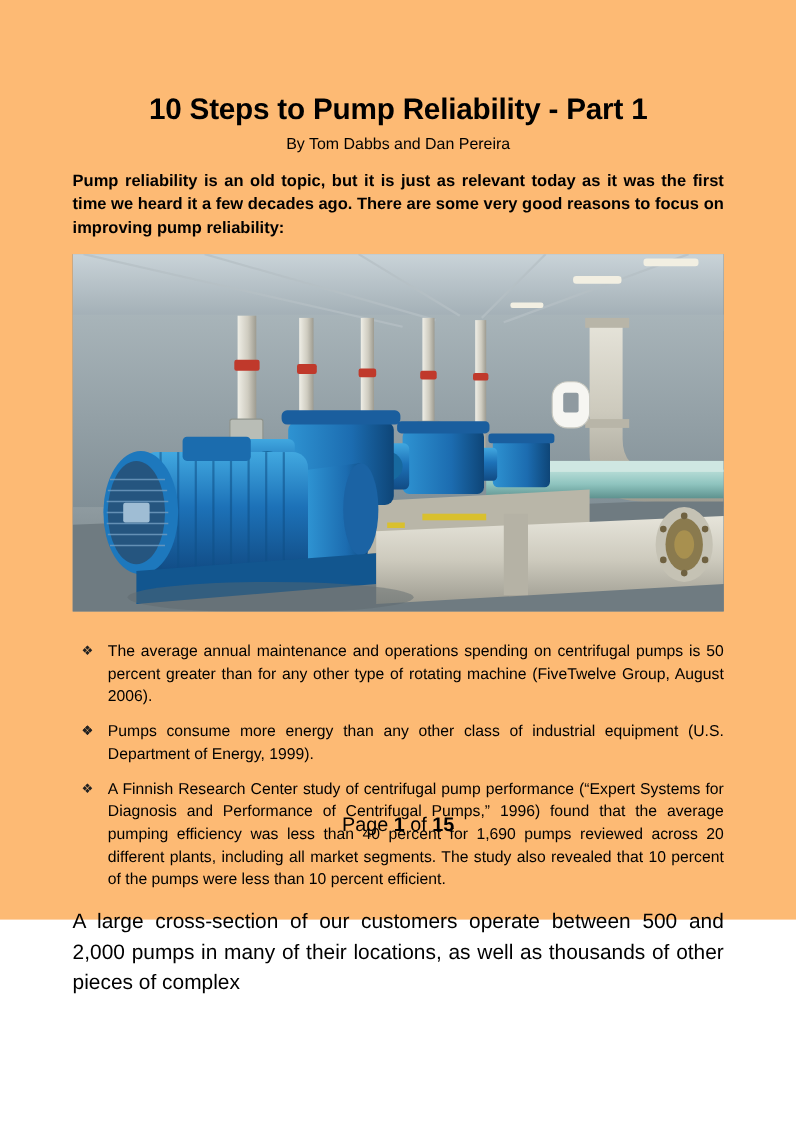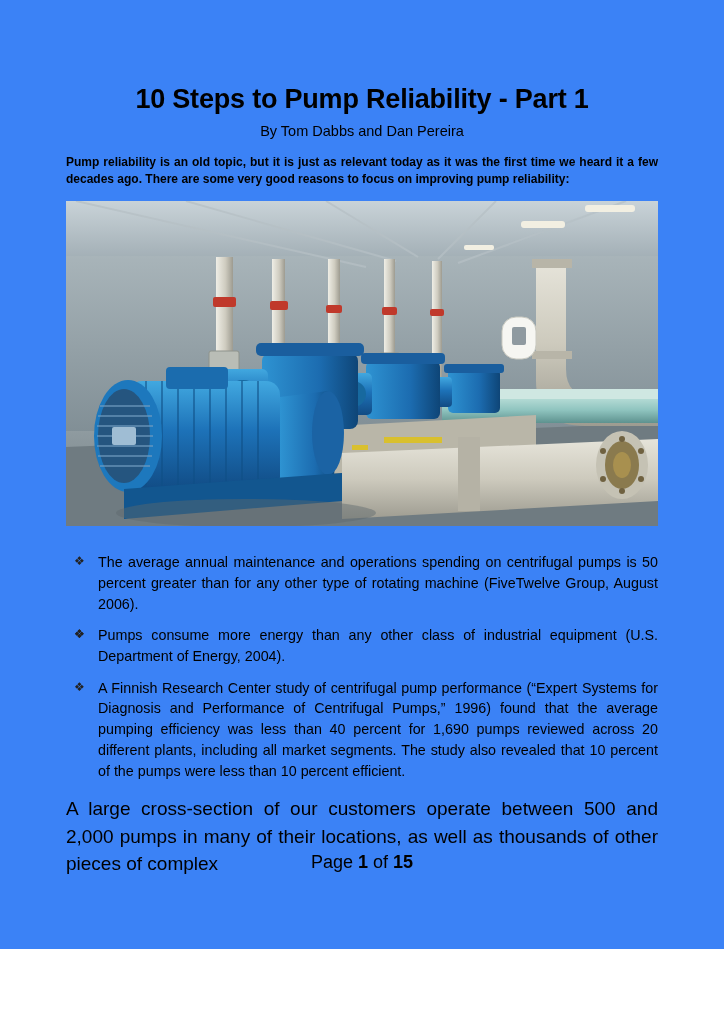--- a/index.html
+++ b/index.html
@@ -10,41 +10,41 @@
   body {
     width: 724px;
     height: 1024px;
     font-family: "Liberation Sans", sans-serif;
     color: #000000;
     overflow: hidden;
   }
   .page {
     position: relative;
     width: 724px;
-    height: 949px;
+    height: 836px;
     box-sizing: border-box;
     padding: 62px 66px 0 66px;
-    background: #3b82f6;
+    background: #fdba74;
   }
   .doc-title {
     font-size: 27px;
     font-weight: bold;
     text-align: center;
     letter-spacing: -0.2px;
     margin: 22px 0 0 0;
     line-height: 1.15;
   }
   .byline {
     font-size: 14.5px;
     text-align: center;
     margin: 8px 0 15px 0;
     font-weight: normal;
   }
   .lede {
-    font-size: 12px;
+    font-size: 15px;
     font-weight: bold;
     text-align: justify;
     line-height: 1.42;
     margin: 13px 0 0 0;
   }
   .figure {
     margin: 13px 0 0 0;
     width: 592px;
     height: 325px;
     position: relative;
@@ -285,21 +285,21 @@
   <ul class="bullets">
     <li>
       <span class="marker">❖</span>
       <span>The average annual maintenance and operations spending on centrifugal pumps is 50 percent greater than for any other type of rotating machine (FiveTwelve Group, August 2006).</span>
     </li>
     <li>
       <span class="marker">❖</span>
     </li>
     <li>
       <span class="marker">❖</span>
-      <span>Pumps consume more energy than any other class of industrial equipment (U.S. Department of Energy, 2004).</span>
+      <span>Pumps consume more energy than any other class of industrial equipment (U.S. Department of Energy, 1999).</span>
     </li>
     <li>
       <span class="marker">❖</span>
       <span>A Finnish Research Center study of centrifugal pump performance (“Expert Systems for Diagnosis and Performance of Centrifugal Pumps,” 1996) found that the average pumping efficiency was less than 40 percent for 1,690 pumps reviewed across 20 different plants, including all market segments. The study also revealed that 10 percent of the pumps were less than 10 percent efficient.</span>
     </li>
   </ul>
 
   <p class="body-par">A large cross-section of our customers operate between 500 and 2,000 pumps in many of their locations, as well as thousands of other pieces of complex</p>
 
   <div class="footer">

